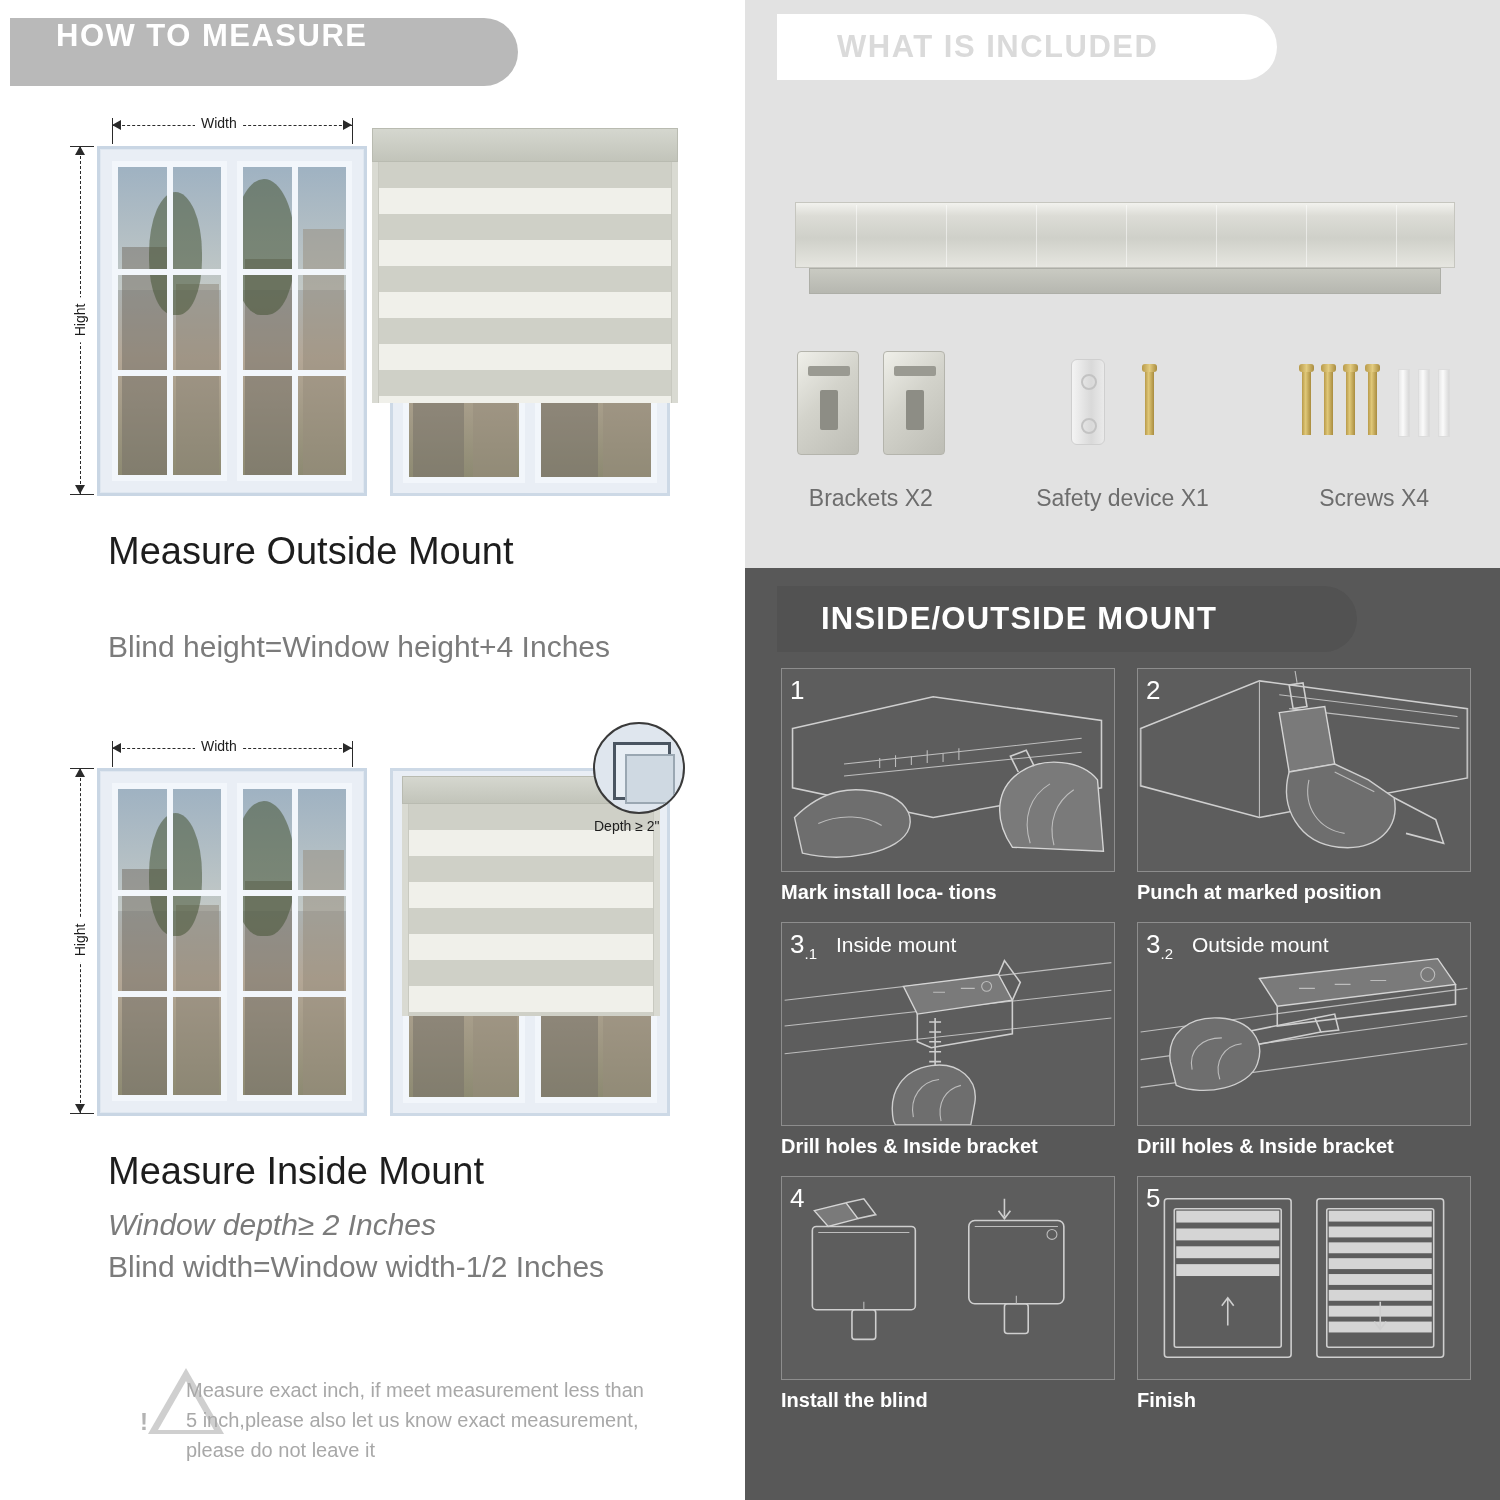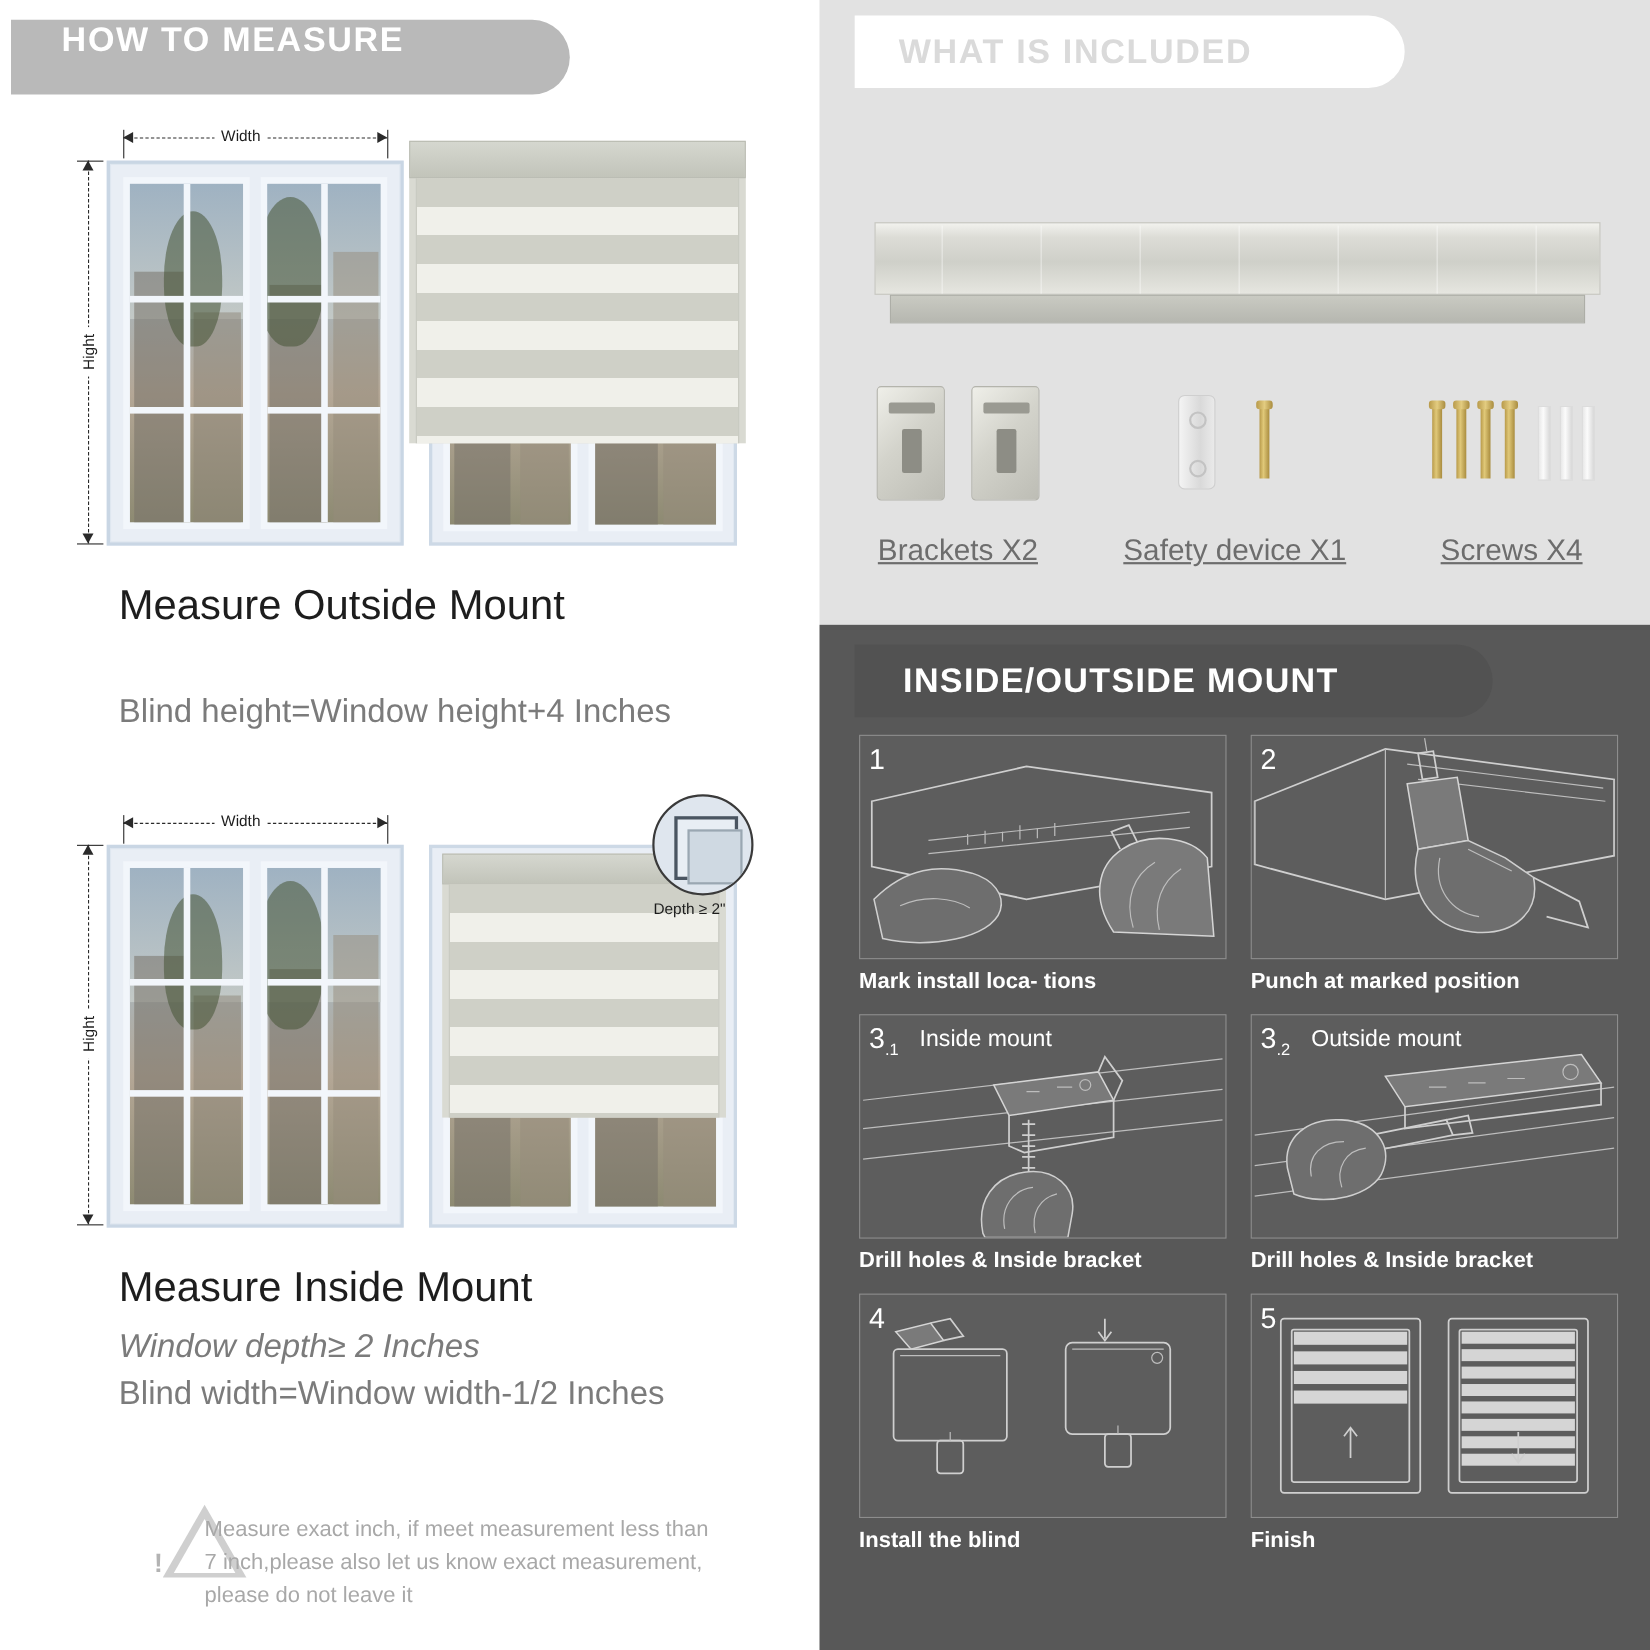--- a/index.html
+++ b/index.html
@@ -233,21 +233,21 @@
     width: 755px; height: 568px;
     background: #e2e2e2;
   }
   .badge-included {
     position: absolute;
     left: 32px; top: 14px;
     width: 500px; height: 66px;
     background: #ffffff;
     border-radius: 0 33px 33px 0;
     display: flex; align-items: center;
-    padding-left: 40px;
+    padding-left: 60px;
     box-sizing: border-box;
     font-size: 31px;
     font-weight: bold;
     letter-spacing: 1.5px;
     color: #dadada;
   }
   .included-title {
     position: absolute;
     left: 0; right: 0;
     top: 137px;
@@ -285,24 +285,23 @@
   .part {
     flex: 1;
     text-align: center;
     position: relative;
   }
   .part-art {
     height: 120px;
     position: relative;
   }
   .part-label {
-    font-size: 27px;
+    font-size: 23px;
     color: #6d6d6d;
     margin-top: 20px;
-    text-decoration: underline;
   }
 
   .bracket {
     position: absolute;
     width: 62px; height: 104px;
     background: linear-gradient(135deg,#efefe9 0%,#d3d3cb 45%,#bdbdb5 100%);
     border: 1px solid #b4b4ac;
     border-radius: 4px;
     box-sizing: border-box;
   }
@@ -563,21 +562,21 @@
     </div>
 
     <div class="heading" style="left:108px; top:1150px;">Measure Inside Mount</div>
     <div class="spec-line" style="left:108px; top:1208px;font-style:italic;">Window depth≥ 2 Inches</div>
     <div class="spec-line" style="left:108px; top:1250px;">Blind width=Window width-1/2 Inches</div>
 
     <div class="warn-tri" style="left:148px; top:1368px;">
       <div class="warn-tri-inner"></div>
     </div>
     <div class="warn-bang" style="left:140px; top:1408px;">!</div>
-    <div class="warn-text" style="left:186px; top:1375px;">Measure exact inch, if meet measurement less than 7 inch,please also let us know exact measurement, please do not leave it</div>
+    <div class="warn-text" style="left:186px; top:1375px;">Measure exact inch, if meet measurement less than 5 inch,please also let us know exact measurement, please do not leave it</div>
   </div>
 
   <div class="right-col">
 
     <div class="panel-included">
       <div class="badge badge-included">
         <span>WHAT IS INCLUDED</span>
       </div>
 
 

